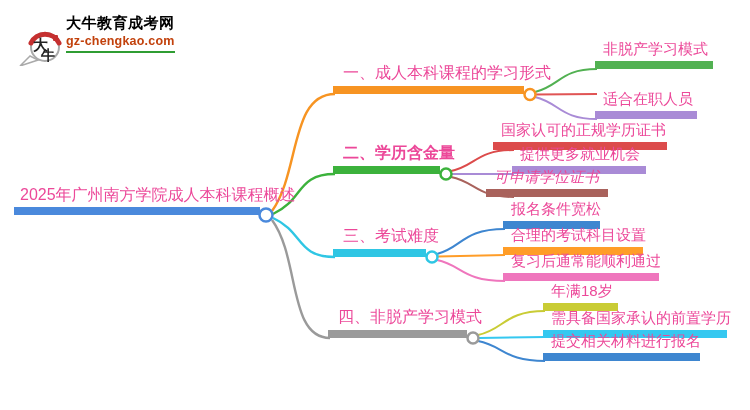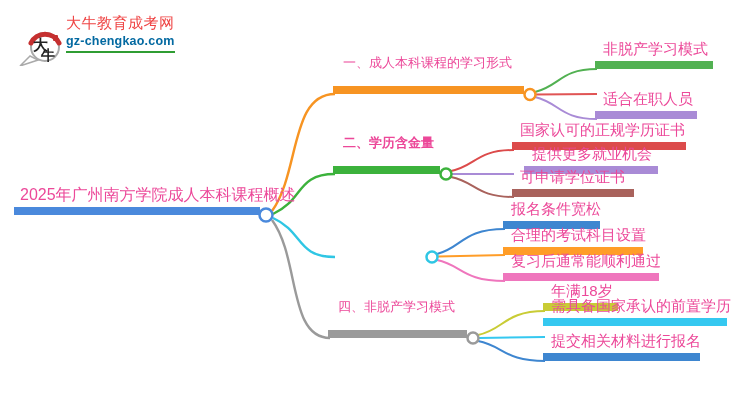--- a/index.html
+++ b/index.html
@@ -11,29 +11,29 @@
   .node{
     position:absolute;
     white-space:nowrap;
     color:#ec4899;
     border-bottom:8px solid #3b82f6;
     box-sizing:border-box;
     line-height:1.25;
     padding:0 6px 2px 8px;
   }
   .node.root{font-size:16px;padding-left:6px;}
-  .node.branch{font-size:13px;padding-left:10px;padding-bottom:15px;}
+  .node.branch{font-size:16px;padding-left:10px;padding-bottom:3px;}
   .node.child{font-size:15px;}
 
   
   .logo{position:absolute;left:14px;top:14px;display:flex;align-items:flex-start;}
   .logo-badge{width:50px;height:52px;}
   .logo-text{margin-left:2px;padding-bottom:3px;border-bottom:2px solid #2f9d33;}
-  .logo-title{font-size:15px;font-weight:normal;color:#ef4444;letter-spacing:0.5px;}
-  .logo-url{font-size:12.5px;font-weight:bold;color:#0369a1;letter-spacing:0.2px;margin-top:1px;}
+  .logo-title{font-size:15px;font-weight:bold;color:#000000;letter-spacing:0.5px;}
+  .logo-url{font-size:12.5px;font-weight:bold;color:#c2410c;letter-spacing:0.2px;margin-top:1px;}
 </style>
 </head>
 <body>
 
 <div class="stage">
 
   <svg class="connectors" viewBox="0 0 750 410">
 
     <path d="M 272 211 C 300 172 290 94 335 94" fill="none" stroke-width="2.4" stroke="#f79422"></path>
     <path d="M 273 214 C 304 200 296 174 335 174" fill="none" stroke-width="2.4" stroke="#3cb23c"></path>
@@ -78,26 +78,27 @@
     </div>
   </div>
 
   <div class="node root" style="left: 14px; bottom: 195px; width: 246px; border-bottom-color: rgb(74, 137, 220);">2025年广州南方学院成人本科课程概述</div>
 
   <div class="node branch" style="left: 333px; bottom: 316px; width: 191px; border-bottom-color: rgb(247, 148, 34);">一、成人本科课程的学习形式</div>
   <div class="node child" style="left: 595px; bottom: 341px; width: 118px; border-bottom-color: rgb(82, 177, 82);">非脱产学习模式</div>
   <div class="node child" style="left: 595px; bottom: 291px; width: 102px; border-bottom-color: rgb(169, 139, 214); text-align: right;">适合在职人员</div>
 
   <div class="node branch" style="left: 333px; bottom: 236px; width: 107px; border-bottom-color: rgb(60, 178, 60); font-weight: bold;">二、学历含金量</div>
-  <div class="node child" style="left: 512px; bottom: 260px; width: 174px; border-bottom-color: rgb(220, 75, 75);">国家认可的正规学历证书</div>
-  <div class="node child" style="left: 524px; bottom: 236px; width: 134px; border-bottom-color: rgb(169, 139, 214);">提供更多就业机会</div>
-  <div class="node child" style="left: 512px; bottom: 213px; width: 122px; border-bottom-color: rgb(169, 98, 92);">可申请学位证书</div>
+  <div class="node child" style="left: 493px; bottom: 260px; width: 174px; border-bottom-color: rgb(220, 75, 75);">国家认可的正规学历证书</div>
+  <div class="node child" style="left: 512px; bottom: 236px; width: 134px; border-bottom-color: rgb(169, 139, 214);">提供更多就业机会</div>
+  <div class="node child" style="left: 486px; bottom: 213px; width: 122px; border-bottom-color: rgb(169, 98, 92); font-style: italic;">可申请学位证书</div>
 
+  <div class="node branch" style="left: 333px; bottom: 153px; width: 93px; border-bottom-color: rgb(47, 198, 228);">三、考试难度</div>
   <div class="node child" style="left: 503px; bottom: 181px; width: 97px; border-bottom-color: rgb(62, 134, 208);">报名条件宽松</div>
   <div class="node child" style="left: 503px; bottom: 155px; width: 140px; border-bottom-color: rgb(255, 157, 40);">合理的考试科目设置</div>
   <div class="node child" style="left: 503px; bottom: 129px; width: 156px; border-bottom-color: rgb(239, 118, 189);">复习后通常能顺利通过</div>
 
   <div class="node branch" style="left: 328px; bottom: 72px; width: 139px; border-bottom-color: rgb(154, 154, 154);">四、非脱产学习模式</div>
   <div class="node child" style="left: 543px; bottom: 99px; width: 75px; border-bottom-color: rgb(201, 204, 53);">年满18岁</div>
-  <div class="node child" style="left: 543px; bottom: 84px; width: 184px; border-bottom-color: rgb(53, 200, 240); text-align: right;">需具备国家承认的前置学历</div>
+  <div class="node child" style="left: 543px; bottom: 72px; width: 184px; border-bottom-color: rgb(53, 200, 240); text-align: right;">需具备国家承认的前置学历</div>
   <div class="node child" style="left: 543px; bottom: 49px; width: 157px; border-bottom-color: rgb(62, 134, 208);">提交相关材料进行报名</div>
 
 </div>
 
 </body></html>

